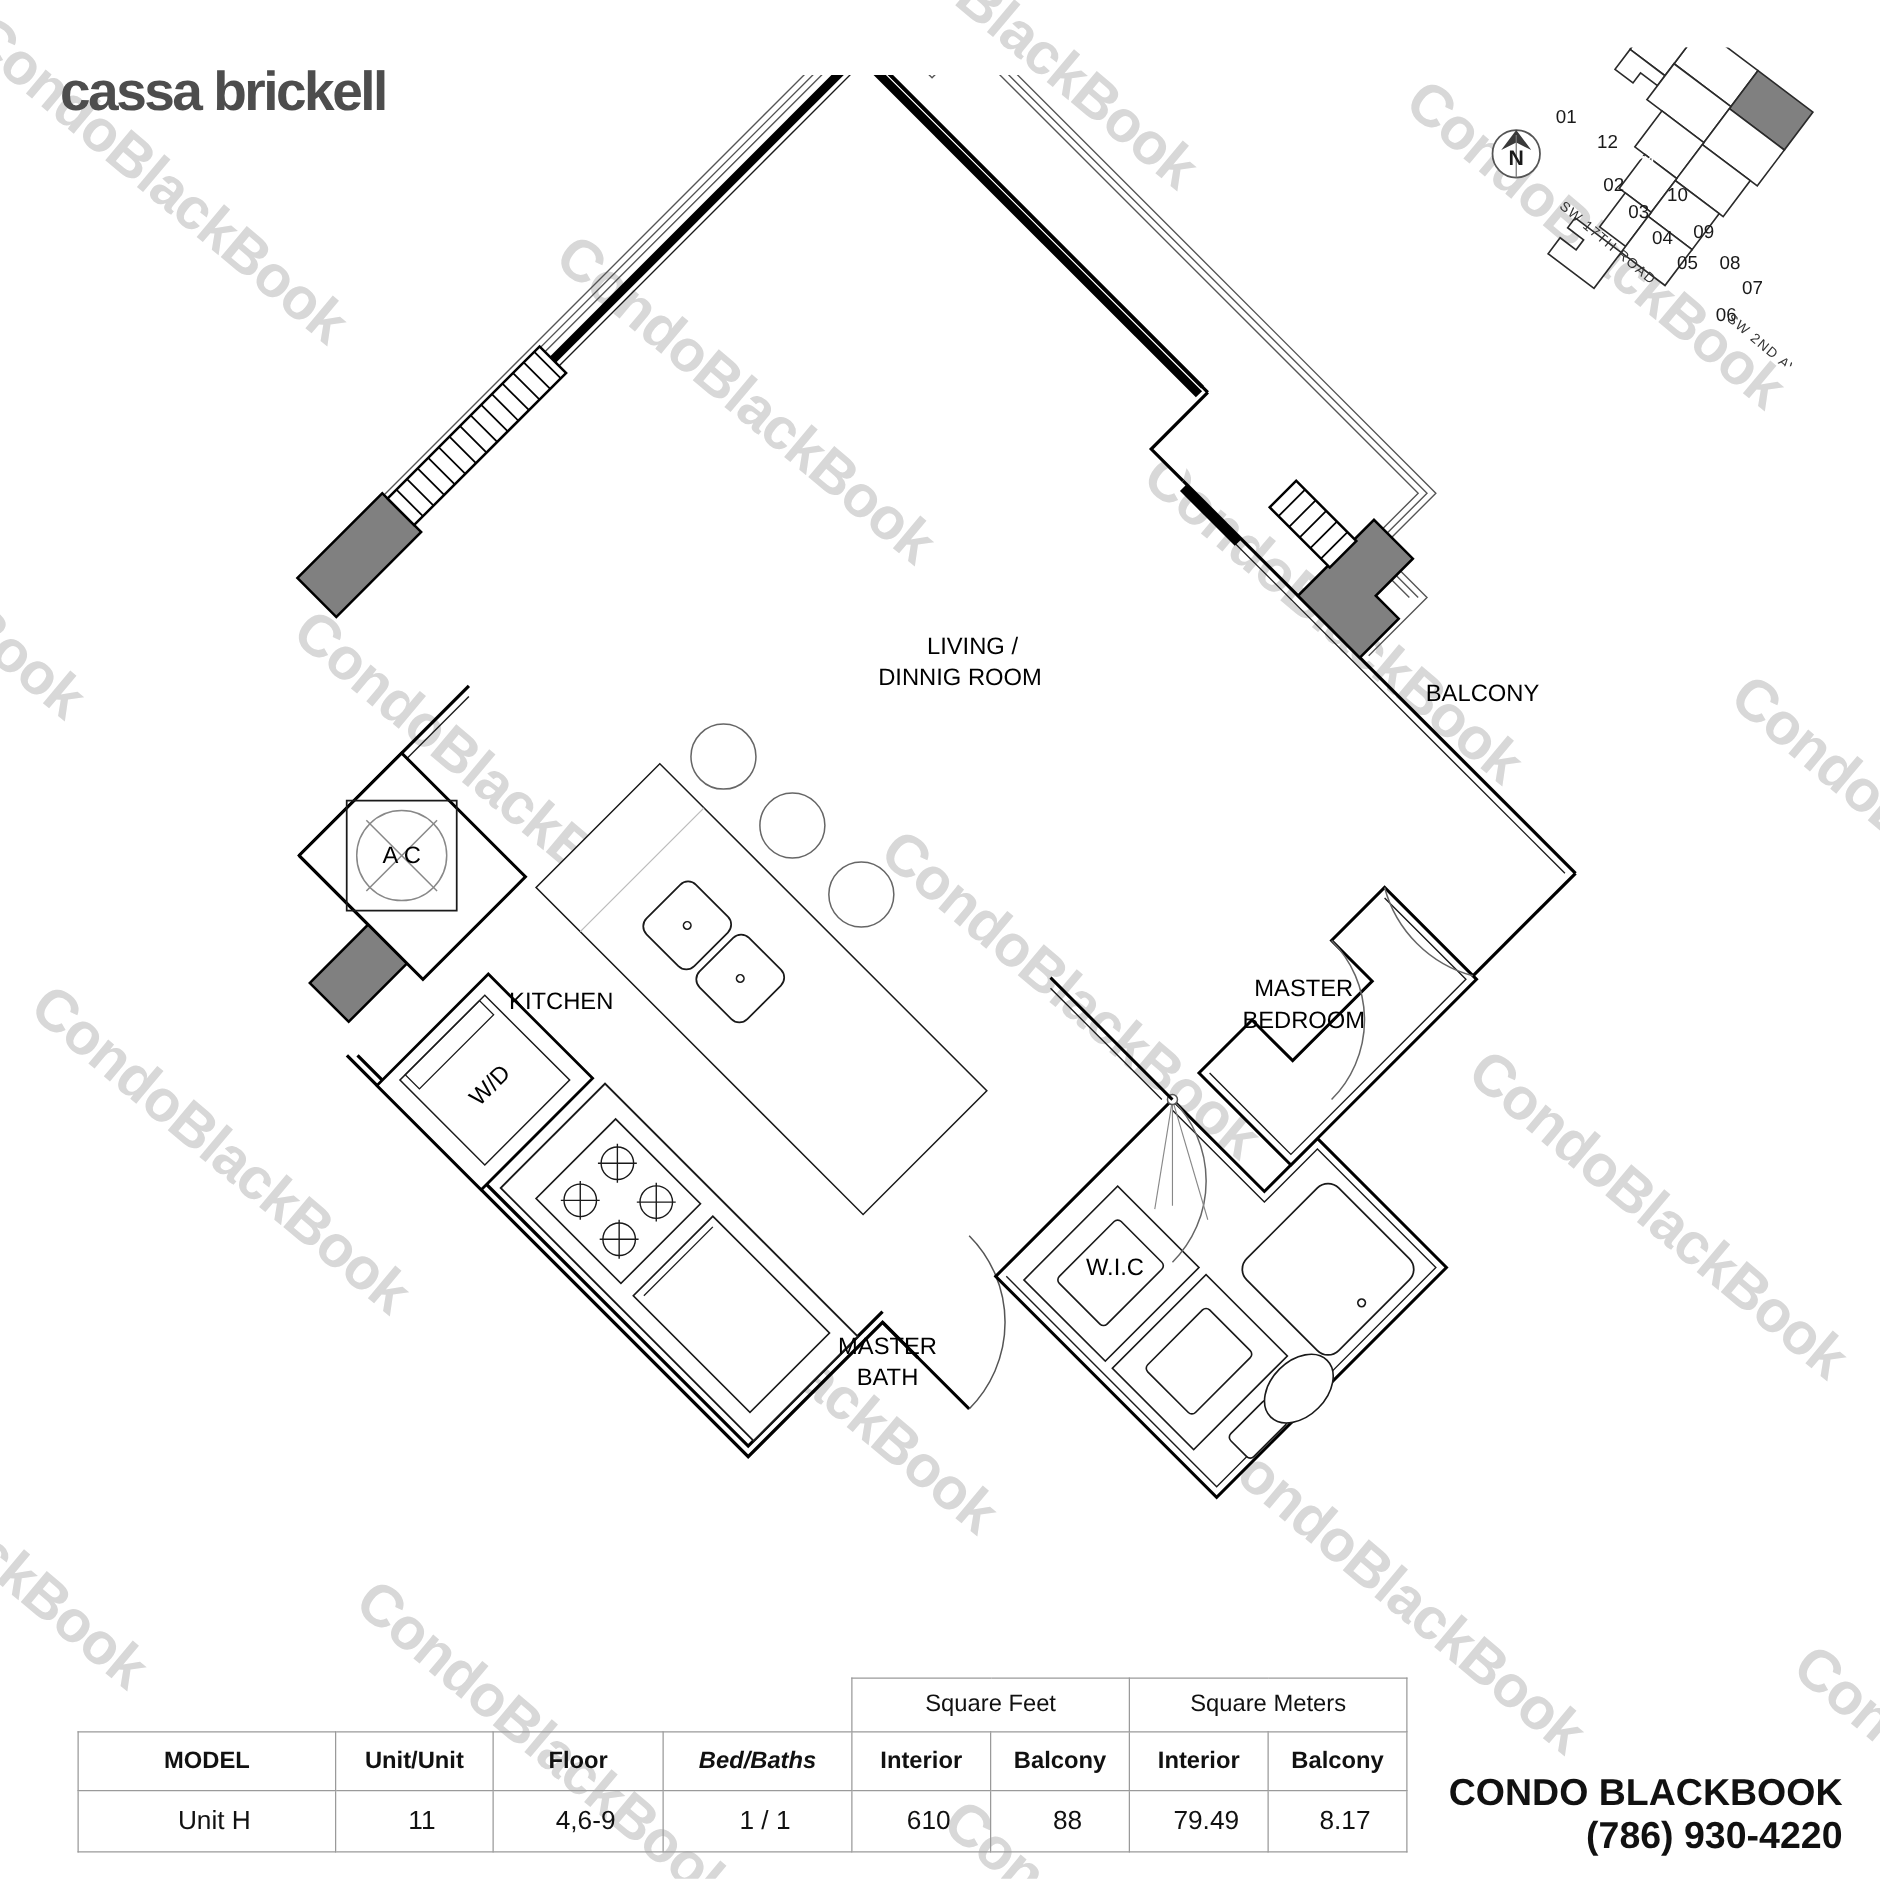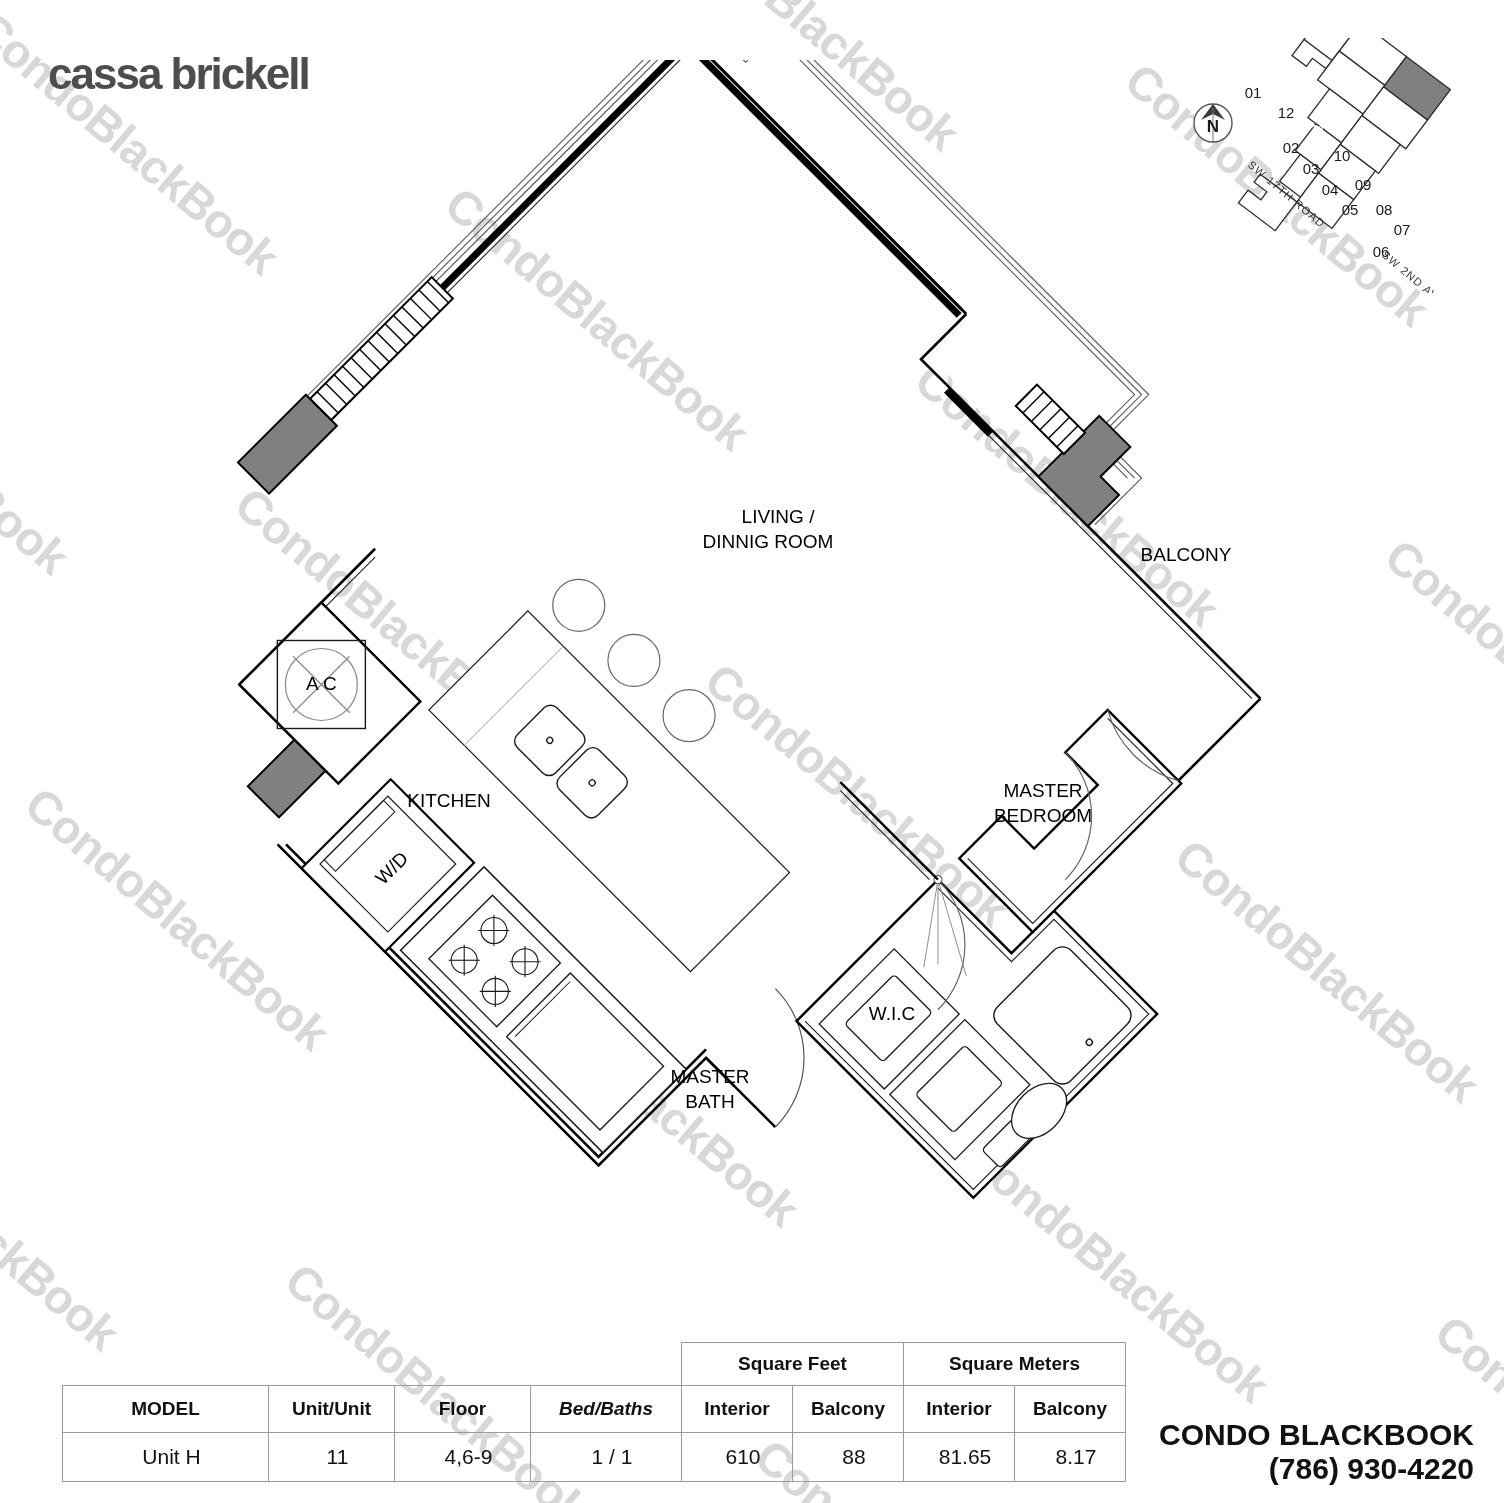--- a/index.html
+++ b/index.html
@@ -41,21 +41,21 @@
     border-collapse:collapse;
     font-size:19px;
   }
   #spec-table td,#spec-table th{
     border:1px solid #9a9a9a;
     text-align:center;vertical-align:middle;
     font-weight:400;
     padding:0;
   }
   #spec-table .hdr{font-weight:700;height:46px;font-size:19px;}
-  #spec-table .grouphdr{font-weight:700;height:42px;font-size:19px;}
+  #spec-table .grouphdr{font-weight:400;height:42px;font-size:19px;}
   #spec-table .val{height:48px;font-size:21px;padding-left:12px;}
   .c-model{width:205px;}
   .c-line{width:125px;}
   .c-floor{width:135px;}
   .c-bed{width:150px;font-style:italic;}
   .c-small{width:110px;}
   .blankcell{border:0 !important;}
 
   
   #brand{
@@ -395,21 +395,21 @@
     <td class="hdr c-small">Interior</td>
     <td class="hdr c-small">Balcony</td>
   </tr>
   <tr>
     <td class="val">Unit H</td>
     <td class="val">11</td>
     <td class="val">4,6-9</td>
     <td class="val">1 / 1</td>
     <td class="val">610</td>
     <td class="val">88</td>
-    <td class="val">81.65</td>
+    <td class="val">79.49</td>
     <td class="val">8.17</td>
   </tr>
 </tbody>
   </table>
 
 <div id="brand">
   <div class="line1">
     <span class="light">CONDO</span>
     <span class="heavy">BLACKBOOK</span>
   </div>

